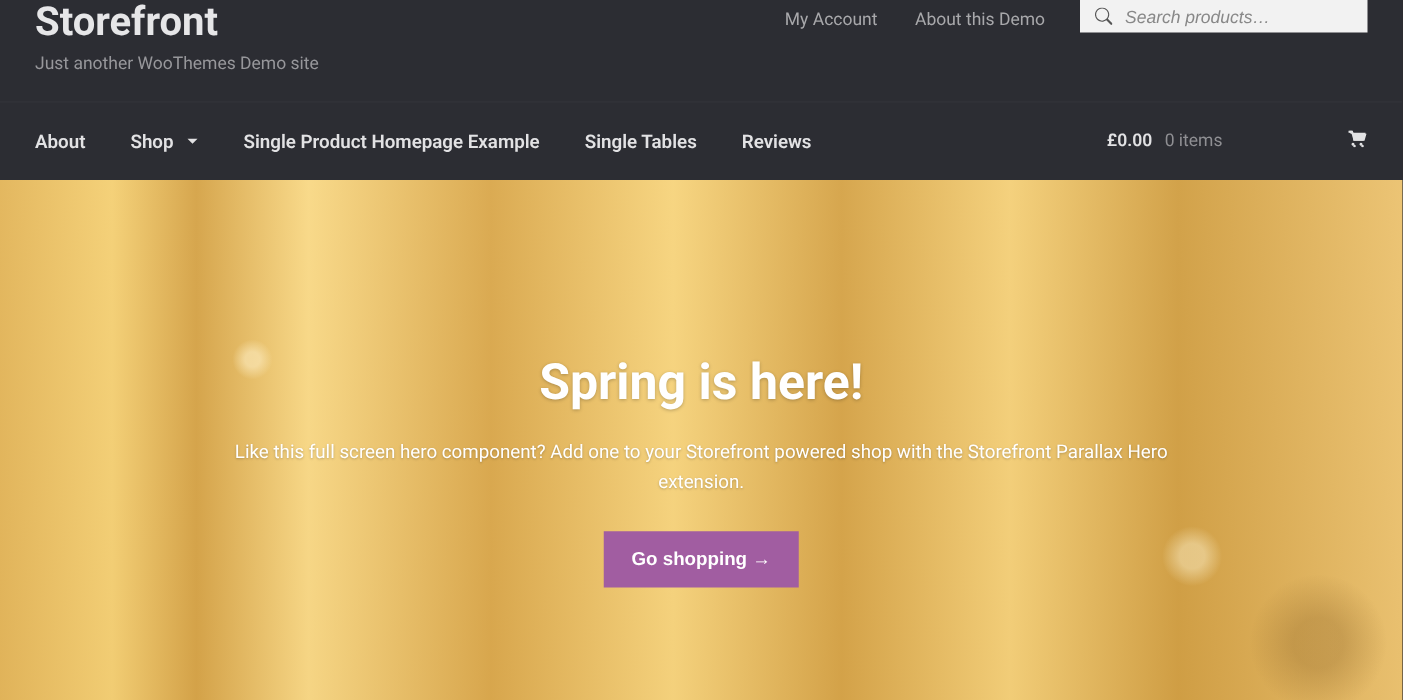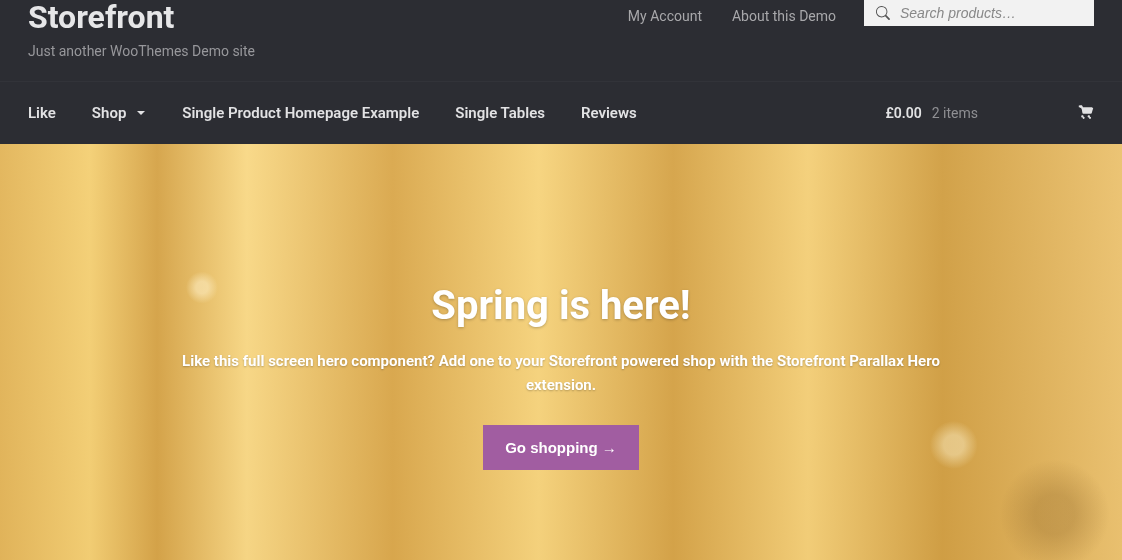--- a/index.html
+++ b/index.html
@@ -149,21 +149,21 @@
       color: #fff;
     }
     .hero-title {
       font-size: 40px;
       font-weight: 700;
       text-shadow: 0 1px 3px rgba(0,0,0,0.25);
       margin-bottom: 20px;
     }
     .hero-subtitle {
       font-size: 15px;
-      font-weight: 700;
+      font-weight: 400;
       max-width: 760px;
       line-height: 1.6;
       text-shadow: 0 1px 2px rgba(0,0,0,0.25);
       margin-bottom: 28px;
     }
     .hero-button {
       background: #a15da1;
       color: #fff;
       border: none;
       padding: 14px 22px;
@@ -191,34 +191,34 @@
     <div class="search-box">
       <svg class="search-icon-svg" viewBox="0 0 16 16">
         <path d="M11.742 10.344a6.5 6.5 0 1 0-1.397 1.398l3.85 3.85a1 1 0 0 0 1.415-1.414l-3.85-3.85zM12 6.5a5.5 5.5 0 1 1-11 0 5.5 5.5 0 0 1 11 0z"></path>
       </svg>
       <input type="text" placeholder="Search products…" style="">
     </div>
   </div>
 
   <div class="header-nav">
     <nav class="main-menu">
-      <a class="main-menu-item">Like</a>
+      <a class="main-menu-item">About</a>
       <a class="main-menu-item">
         <span>Shop</span>
         <svg class="chevron" viewBox="0 0 10 10">
           <path d="M1 3 L5 7 L9 3 Z"></path>
         </svg>
       </a>
       <a class="main-menu-item">Single Product Homepage Example</a>
       <a class="main-menu-item">Single Tables</a>
       <a class="main-menu-item">Reviews</a>
     </nav>
     <div class="cart-area">
       <span class="cart-amount">£0.00</span>
-      <span class="cart-count">2 items</span>
+      <span class="cart-count">0 items</span>
       <span class="cart-icon-wrap">
         <svg class="cart-icon-svg" viewBox="0 0 20 16">
           <path d="M2 2 L4 2 L5 4 L18 4 L16 10 L6 10 L5 4 M4 2 L2 2 L2 0 L5 0 L6 2 M7 14 a1.3 1.3 0 1 0 0.001 0 M15 14 a1.3 1.3 0 1 0 0.001 0 M5 4 L18 4 L18 2 L4.5 2 Z"></path>
           <path d="M3 0h2l1 3h13l-2 7H6L4 2H1V0h2zm4 13.5a1.5 1.5 0 100 .001zM15 13.5a1.5 1.5 0 100 .001z"></path>
         </svg>
       </span>
     </div>
   </div>
 </header>
 

